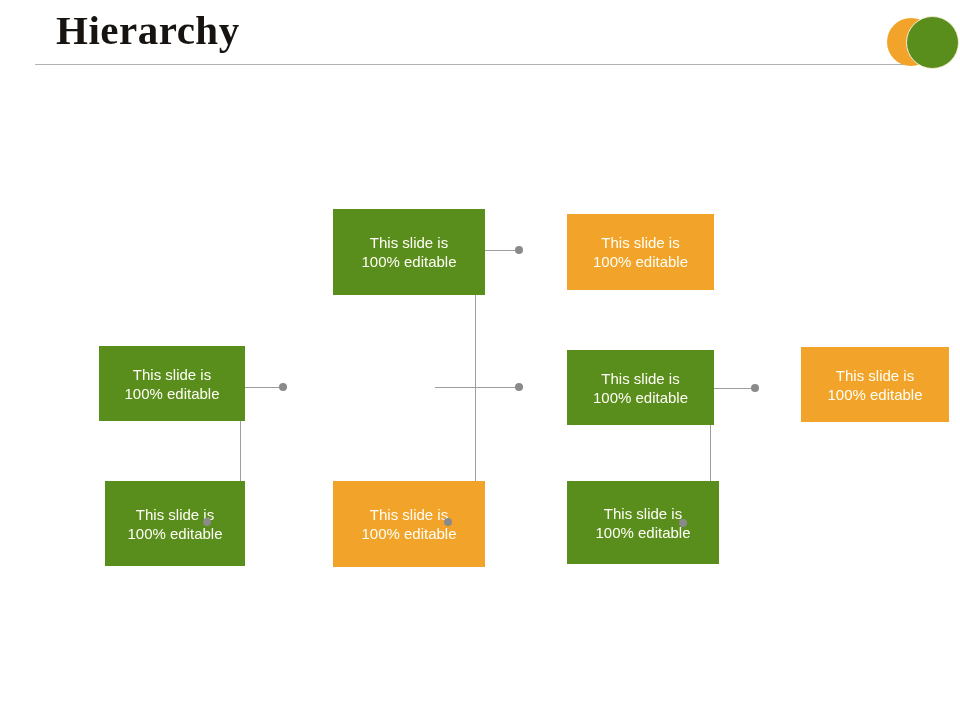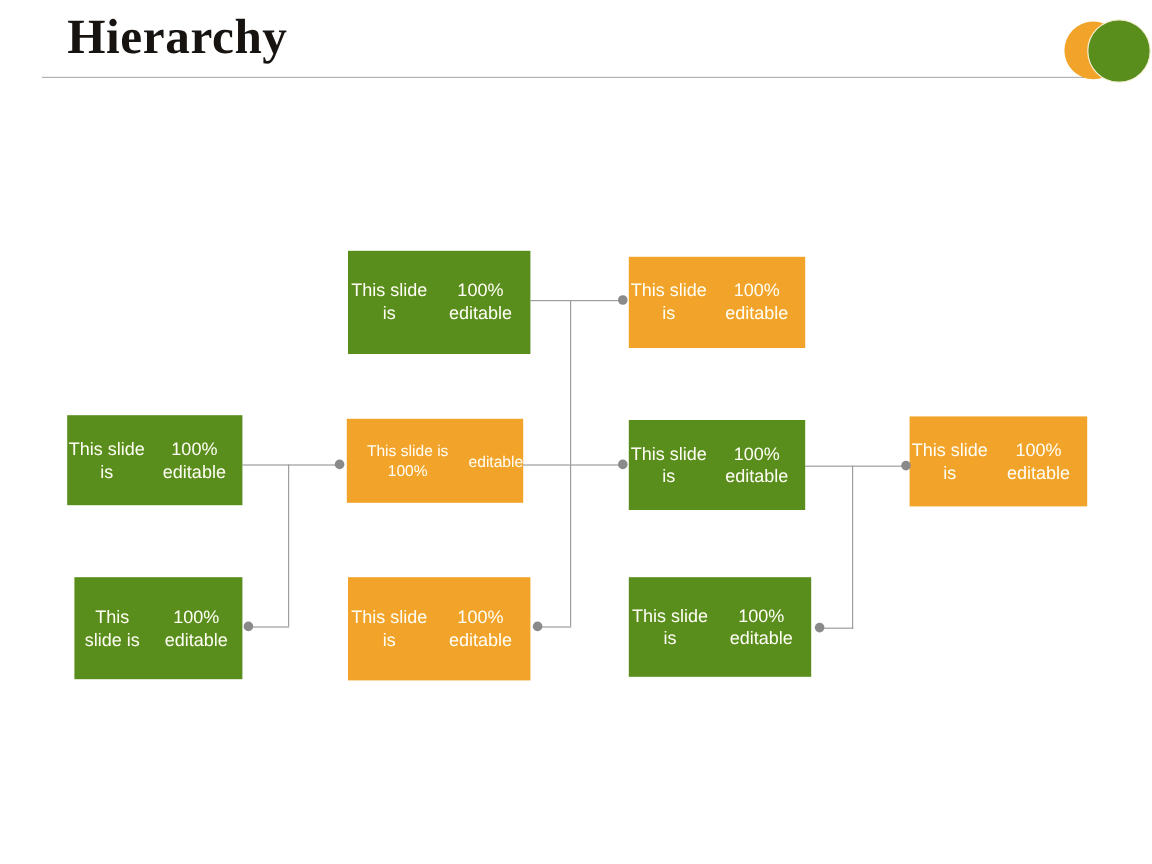--- a/index.html
+++ b/index.html
@@ -46,28 +46,29 @@
     left: 906px; top: 16px;
     width: 51px; height: 51px;
     background: var(--green, #5a8e1c);
     border: 1px solid #f6efd7;
   }
 
   
   .node {
     position: absolute;
     display: flex;
-    flex-direction: row;
+    flex-direction: column;
     align-items: center;
     justify-content: center;
     text-align: center;
     color: var(--node_text, #fffef6);
     font-size: 15px;
     line-height: 19px;
     z-index: 2;
+    margin-left: 43px;
   }
   .node.green  { background: var(--green, #5a8e1c); }
   .node.orange { background: var(--orange, #f2a42a); }
   .node.small  { font-size: 13px; line-height: 17px; }
 
   .n0 { left: 290px; top: 209px; width: 152px; height: 86px; }
   .n1 { left: 524px; top: 214px; width: 147px; height: 76px; }
   .n2 { left: 56px;  top: 346px; width: 146px; height: 75px; }
   .n3 { left: 289px; top: 349px; width: 147px; height: 70px; }
   .n4 { left: 524px; top: 350px; width: 147px; height: 75px; }
@@ -141,24 +142,20 @@
     <span>100% editable</span>
   </div>
   <div class="node orange n1">
     <span>This slide is</span>
     <span>100% editable</span>
   </div>
   <div class="node green n2">
     <span>This slide is</span>
     <span>100% editable</span>
   </div>
-  <div class="node orange small n3">
-    <span>This slide is 100%</span>
-    <span>editable</span>
-  </div>
   <div class="node green n4">
     <span>This slide is</span>
     <span>100% editable</span>
   </div>
   <div class="node orange n5">
     <span>This slide is</span>
     <span>100% editable</span>
   </div>
   <div class="node green n6">
     <span>This slide is</span>

